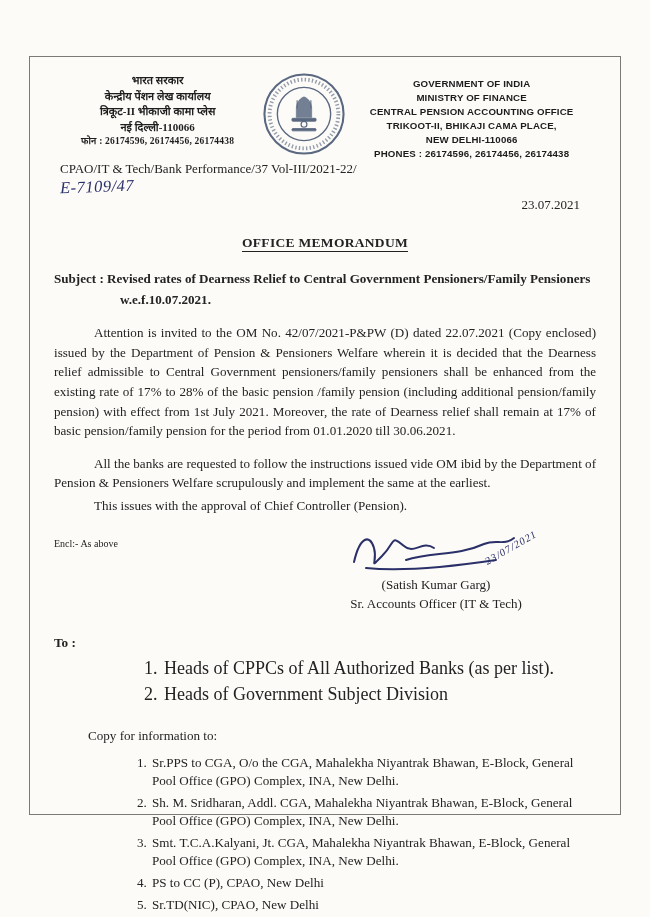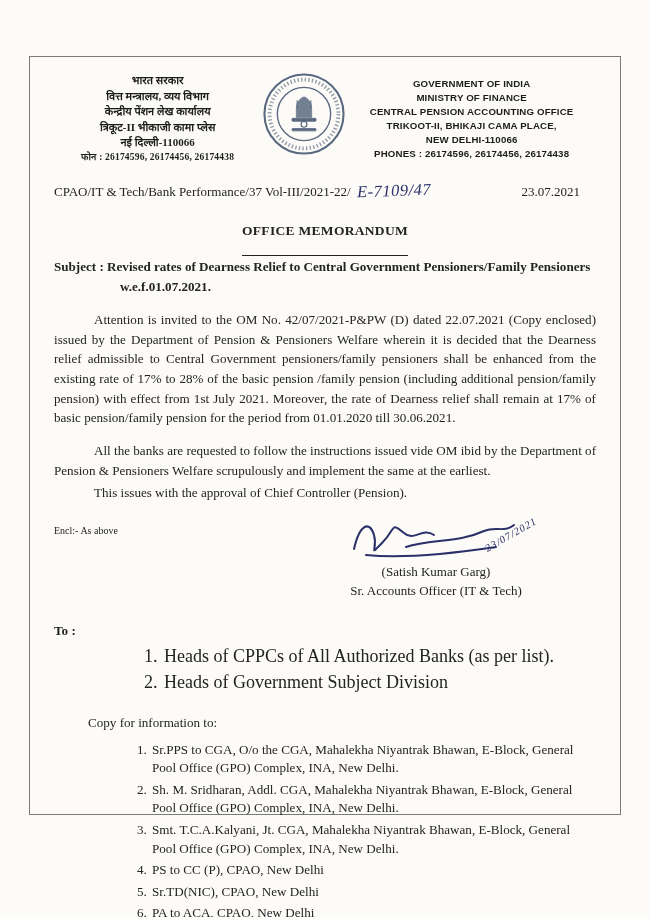--- a/index.html
+++ b/index.html
@@ -26,31 +26,31 @@
   }
   .hdr-hindi .phone{font-size:9.5px;letter-spacing:.2px;}
   .emblem-wrap{width:86px;padding-top:6px;flex:0 0 auto;}
   .hdr-eng{
     width:252px;text-align:center;
     font-family:"Liberation Sans", sans-serif;font-weight:bold;
     font-size:9.7px;line-height:1.45;padding-top:12px;color:#1c1c1c;
     letter-spacing:.15px;
   }
   
-  .ref-row{display:flex;align-items:baseline;margin-top:16px;font-size:13px;white-space:nowrap;}
+  .ref-row{display:flex;align-items:baseline;font-size:13px;white-space:nowrap;flex-direction:column;}
   .ref-hand{
     font-style:italic;font-size:16.5px;color:#2b3069;
     transform:rotate(-2deg);display:inline-block;margin-left:6px;letter-spacing:.5px;
   }
   .ref-date{margin-left:auto;margin-right:16px;}
   
   .om-title{text-align:center;margin-top:20px;}
   .om-title span{
     font-weight:bold;font-size:13.5px;letter-spacing:.3px;
-    border-bottom:1.6px solid #222;padding-bottom:17px;
+    border-bottom:1.6px solid #222;padding-bottom:1px;
   }
   
   .subject{
     margin-top:18px;font-weight:bold;font-size:13.1px;line-height:1.55;
     padding-left:66px;text-indent:-66px;
   }
   
   .para{
     margin:13px 0 0 0;font-size:13.1px;line-height:1.5;
     text-align:justify;text-indent:40px;
@@ -80,21 +80,20 @@
   ol.copy-list li{font-size:13.1px;line-height:1.42;margin-bottom:3px;padding-left:2px;}
 </style>
 </head>
 <body>
 
 <div class="sheet">
 
   <div class="hdr">
     <div class="hdr-hindi">
       <div>भारत सरकार</div>
-      <div>वित्त मन्त्रालय, व्यय विभाग</div>
       <div>केन्द्रीय पेंशन लेख कार्यालय</div>
       <div>त्रिकूट-II भीकाजी कामा प्लेस</div>
       <div>नई दिल्ली-110066</div>
       <div class="phone">फोन : 26174596, 26174456, 26174438</div>
     </div>
 
     <div class="emblem-wrap">
       <svg width="86" height="86" viewBox="0 0 100 100">
         <circle cx="50" cy="50" r="46" fill="none" stroke="#5a6880" stroke-width="2.4"></circle>
         <circle cx="50" cy="50" r="40" fill="none" stroke="#5a6880" stroke-width="4.5" stroke-dasharray="1.6 2.6" opacity="0.65"></circle>
@@ -124,21 +123,21 @@
   <div class="ref-row">
     <span>CPAO/IT &amp; Tech/Bank Performance/37 Vol-III/2021-22/</span>
     <span class="ref-hand">E-7109/47</span>
     <span class="ref-date">23.07.2021</span>
   </div>
 
   <div class="om-title">
     <span>OFFICE MEMORANDUM</span>
   </div>
 
-  <div class="subject">Subject : Revised rates of Dearness Relief to Central Government Pensioners/Family Pensioners w.e.f.01.07.2021.</div>
+  <div class="subject">Subject : Revised rates of Dearness Relief to Central Government Pensioners/Family Pensioners w.e.f.10.07.2021.</div>
 
   <p class="para">Attention is invited to the OM No. 42/07/2021-P&amp;PW (D) dated 22.07.2021 (Copy enclosed) issued by the Department of Pension &amp; Pensioners Welfare wherein it is decided that the Dearness relief admissible to Central Government pensioners/family pensioners shall be enhanced from the existing rate of 17% to 28% of the basic pension /family pension (including additional pension/family pension) with effect from 1st July 2021. Moreover, the rate of Dearness relief shall remain at 17% of basic pension/family pension for the period from 01.01.2020 till 30.06.2021.</p>
   <p class="para">All the banks are requested to follow the instructions issued vide OM ibid by the Department of Pension &amp; Pensioners Welfare scrupulously and implement the same at the earliest.</p>
   <p class="para last">This issues with the approval of Chief Controller (Pension).</p>
 
   <div class="encl-sig-row">
     <div class="encl">Encl:- As above</div>
     <div class="signature">
       <div class="scribble-zone">
         <svg width="190" height="52" viewBox="0 0 190 52">

